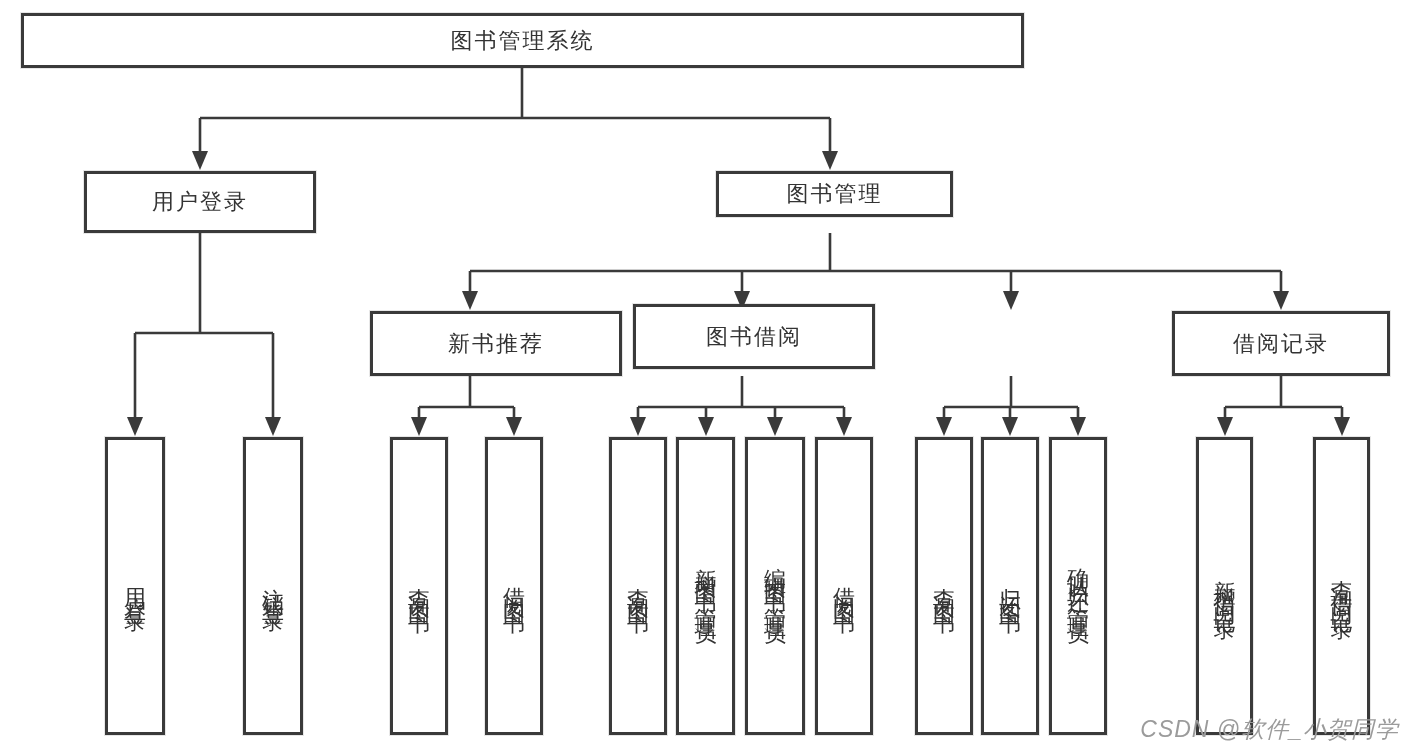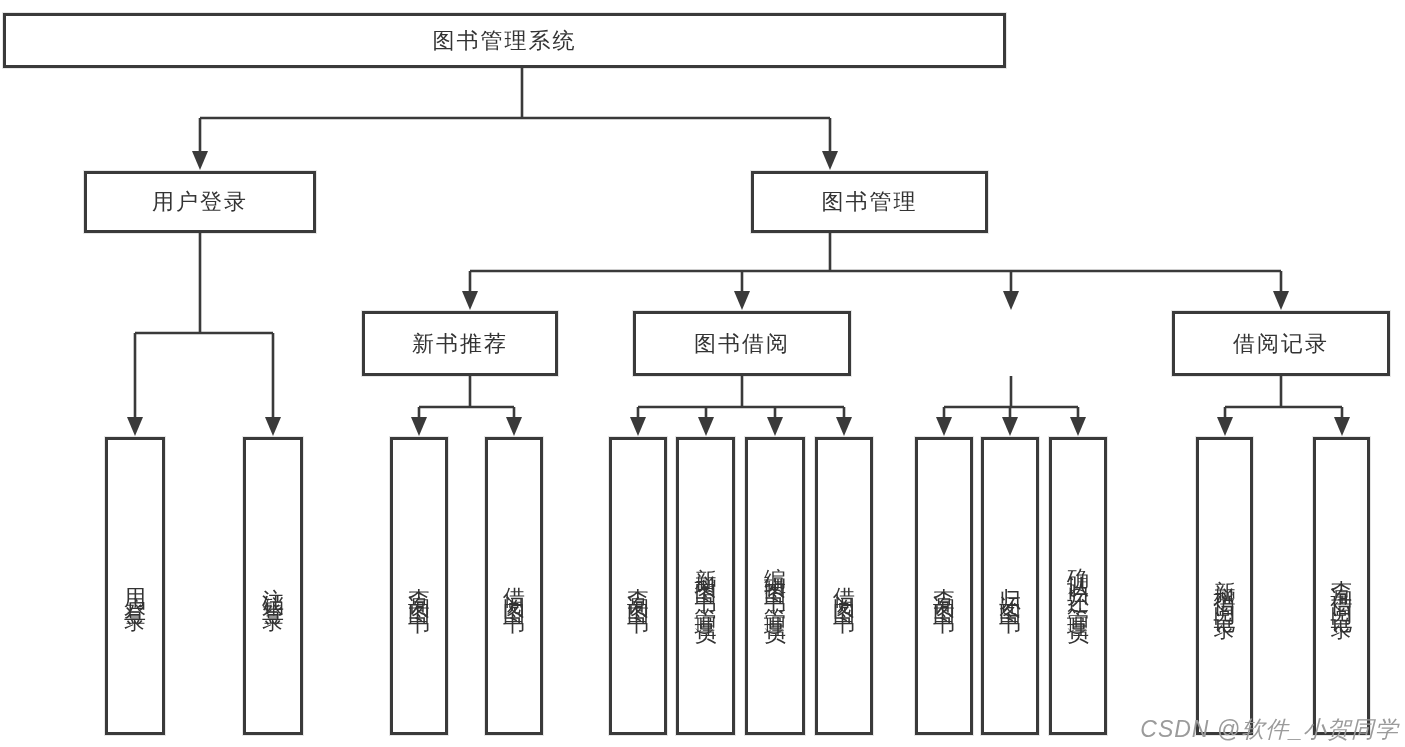--- a/index.html
+++ b/index.html
@@ -86,35 +86,35 @@
     <path class="wire" d="M1011 376 V407 M944 407 H1078 M944 407 V418 M1010 407 V418 M1078 407 V418"></path>
     <path class="arrow" d="M944 436 l-8 -19 h16 z"></path>
     <path class="arrow" d="M1010 436 l-8 -19 h16 z"></path>
     <path class="arrow" d="M1078 436 l-8 -19 h16 z"></path>
 
     <path class="wire" d="M1281 376 V407 M1225 407 H1342 M1225 407 V418 M1342 407 V418"></path>
     <path class="arrow" d="M1225 436 l-8 -19 h16 z"></path>
     <path class="arrow" d="M1342 436 l-8 -19 h16 z"></path>
   </svg>
 
-  <div class="box h" style="left:3px;top:13px;width:1003px;height:55px">
+  <div class="box h" style="left:21px;top:13px;width:1003px;height:55px">
     <span>图书管理系统</span>
   </div>
 
   <div class="box h" style="left:84px;top:171px;width:232px;height:62px">
     <span>用户登录</span>
   </div>
-  <div class="box h" style="left:751px;top:171px;width:237px;height:62px">
+  <div class="box h" style="left:716px;top:171px;width:237px;height:46px">
     <span>图书管理</span>
   </div>
 
-  <div class="box h" style="left:362px;top:311px;width:196px;height:65px">
+  <div class="box h" style="left:370px;top:311px;width:252px;height:65px">
     <span>新书推荐</span>
   </div>
-  <div class="box h" style="left:633px;top:311px;width:218px;height:65px">
+  <div class="box h" style="left:633px;top:304px;width:242px;height:65px">
     <span>图书借阅</span>
   </div>
   <div class="box h" style="left:1172px;top:311px;width:218px;height:65px">
     <span>借阅记录</span>
   </div>
 
   <div class="box v" style="left:105px;top:437px;width:60px;height:298px">
     <span>用户登录</span>
   </div>
   <div class="box v" style="left:243px;top:437px;width:60px;height:298px">

